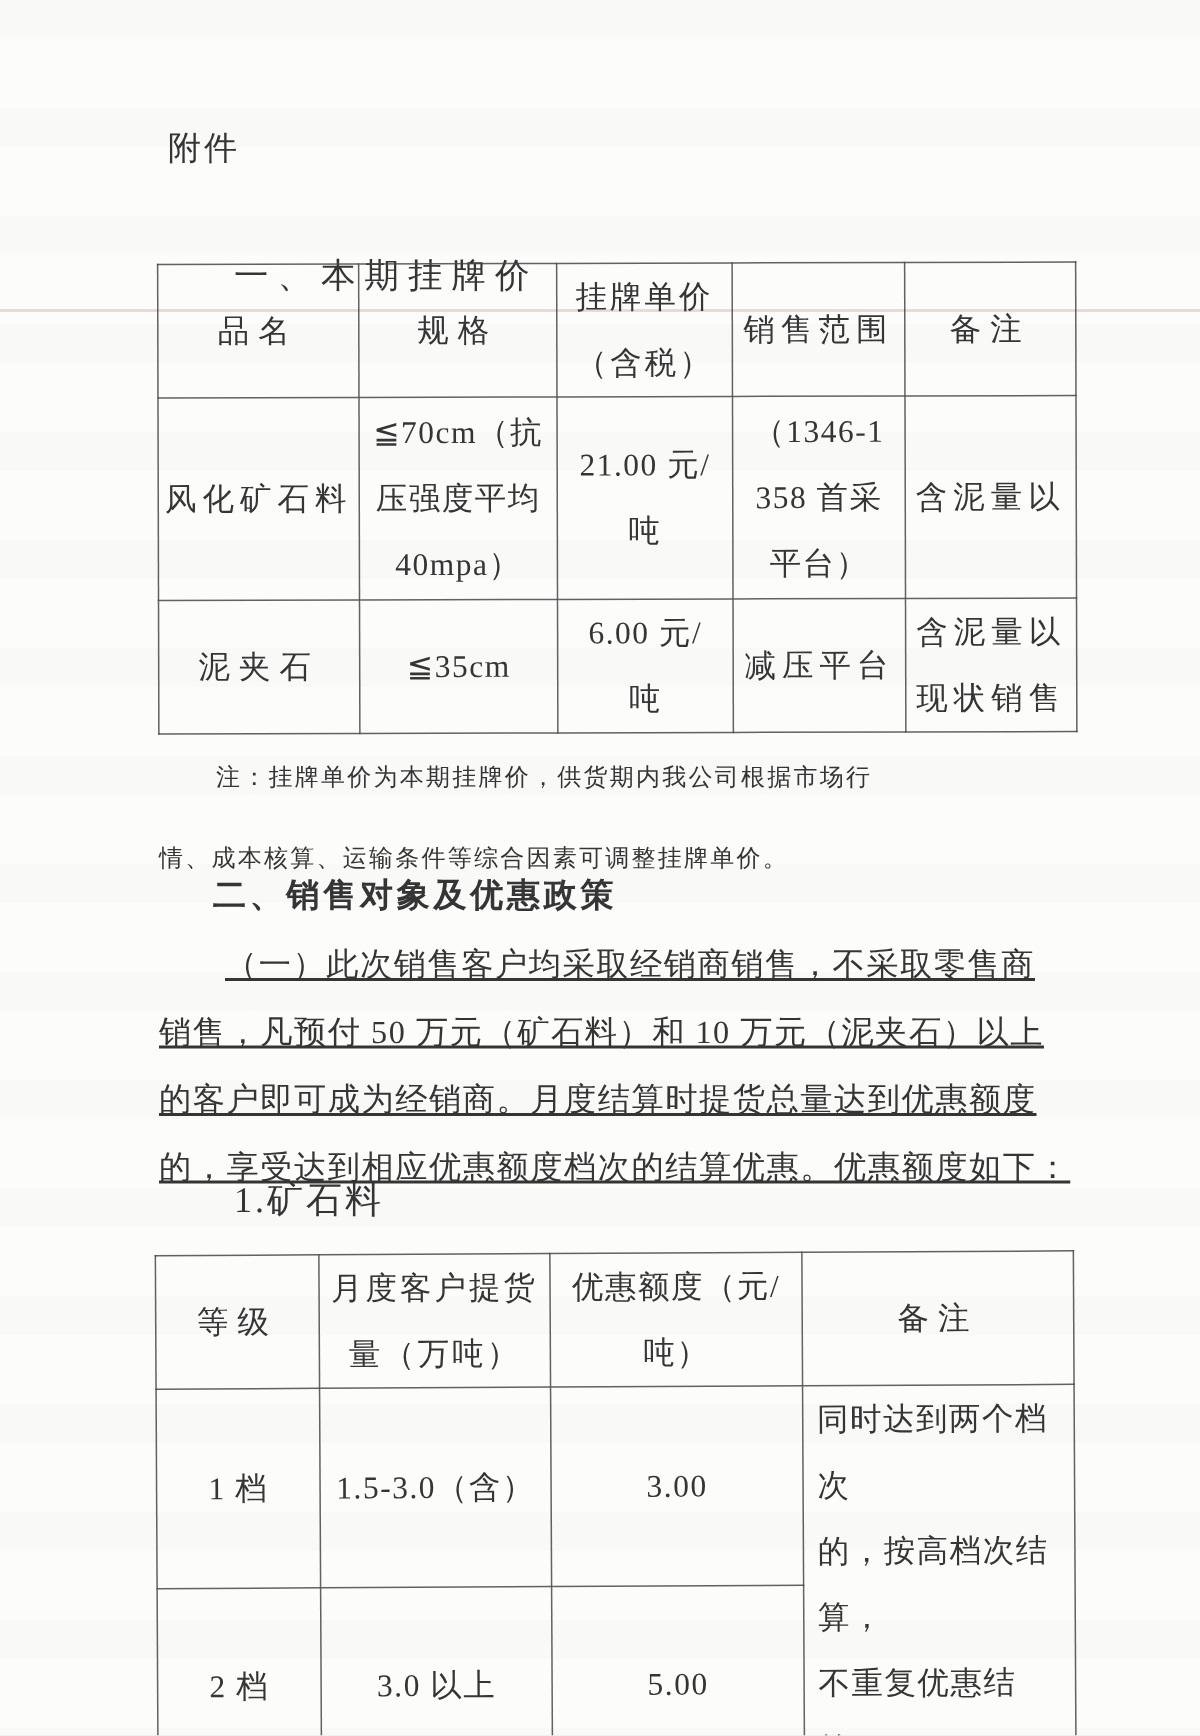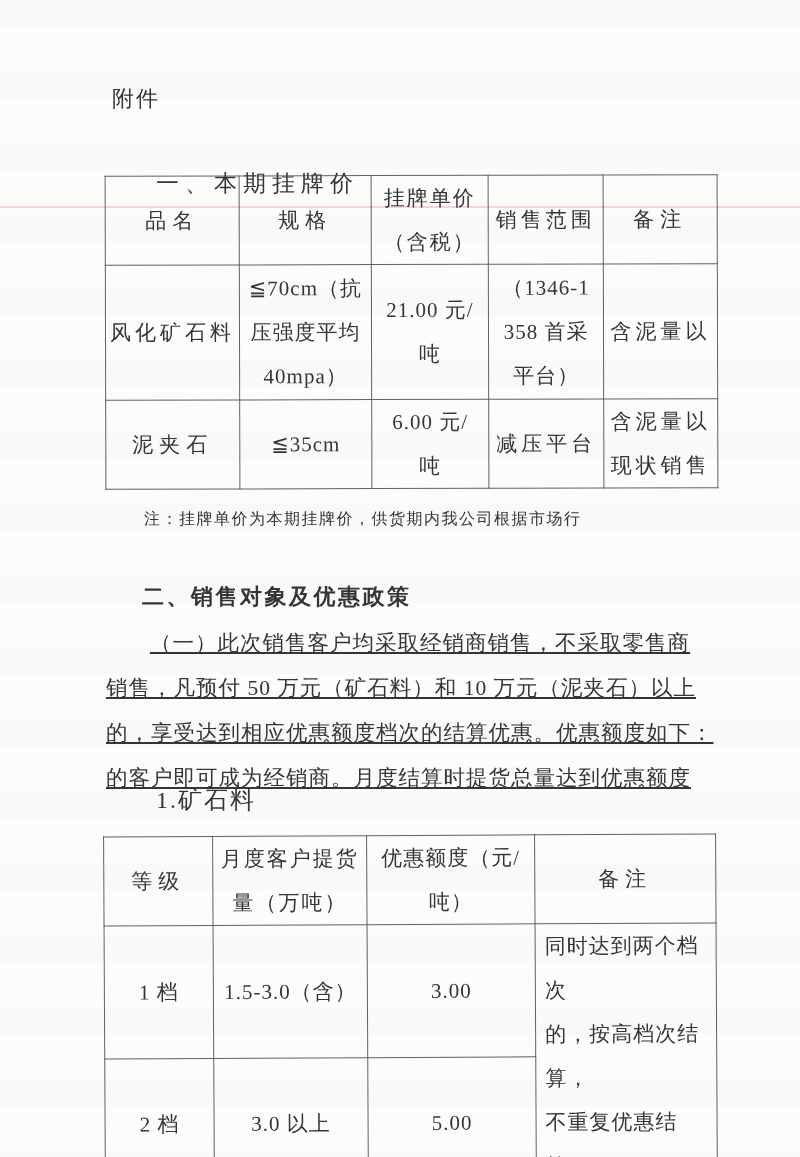--- a/index.html
+++ b/index.html
@@ -116,29 +116,30 @@
 吨</td>
       <td class="sp4">减压平台</td>
       <td class="sp4">含泥量以
 现状销售</td>
     </tr>
   </tbody>
     </table>
 
   <div class="note">
     <div class="first">注：挂牌单价为本期挂牌价，供货期内我公司根据市场行</div>
+    <div>情、成本核算、运输条件等综合因素可调整挂牌单价。</div>
   </div>
 
   <div class="sec2">二、销售对象及优惠政策</div>
 
   <div class="para">
     <div class="first">（一）此次销售客户均采取经销商销售，不采取零售商</div>
     <div>销售，凡预付 50 万元（矿石料）和 10 万元（泥夹石）以上</div>
+    <div>的客户即可成为经销商。月度结算时提货总量达到优惠额度</div>
     <div>的，享受达到相应优惠额度档次的结算优惠。优惠额度如下：</div>
-    <div>的客户即可成为经销商。月度结算时提货总量达到优惠额度</div>
   </div>
 
   <div class="item1">1.矿石料</div>
 
   <table class="t2">
     <colgroup>
       <col style="width:109px">
         <col style="width:154px">
         <col style="width:168px">
         <col style="width:181px">

